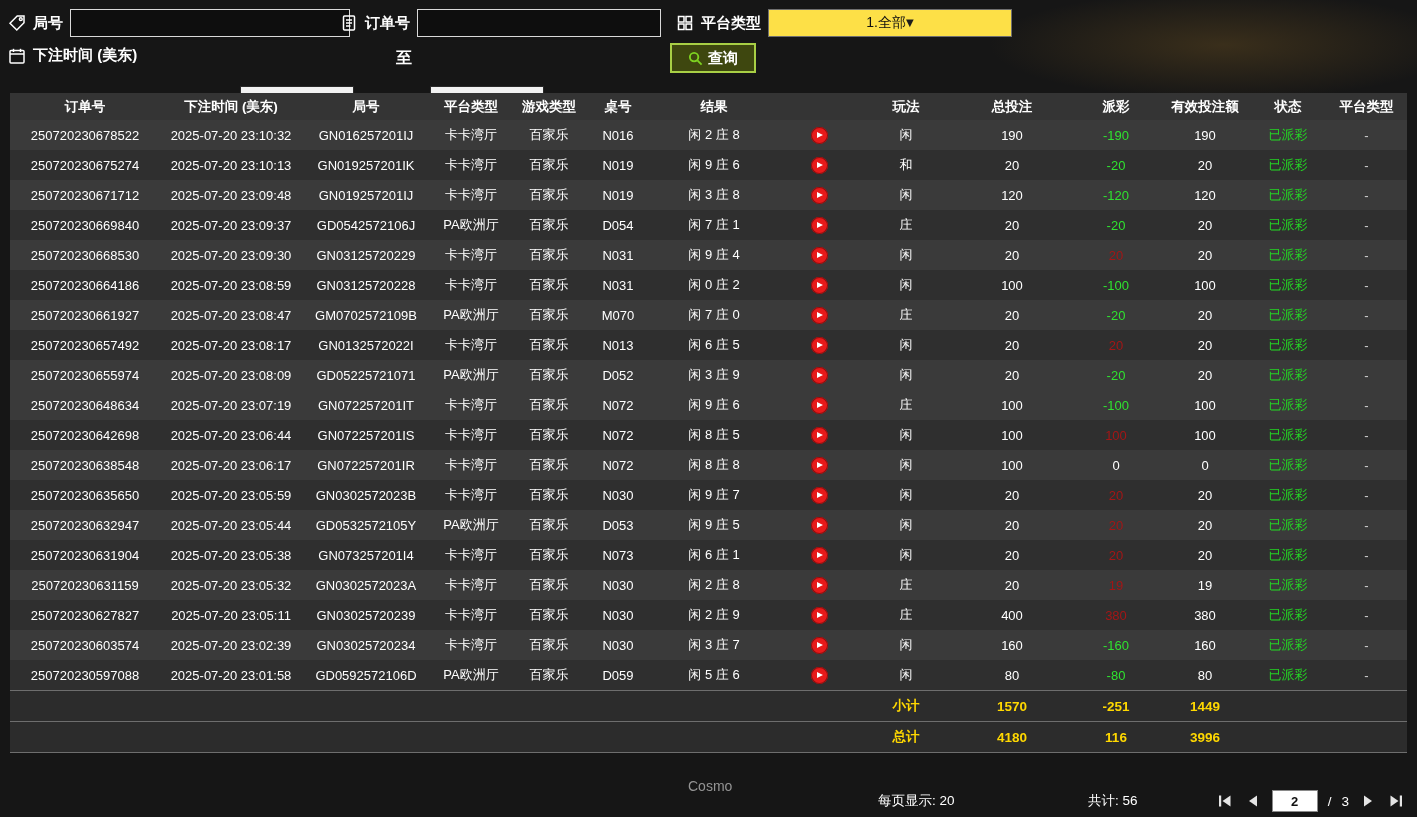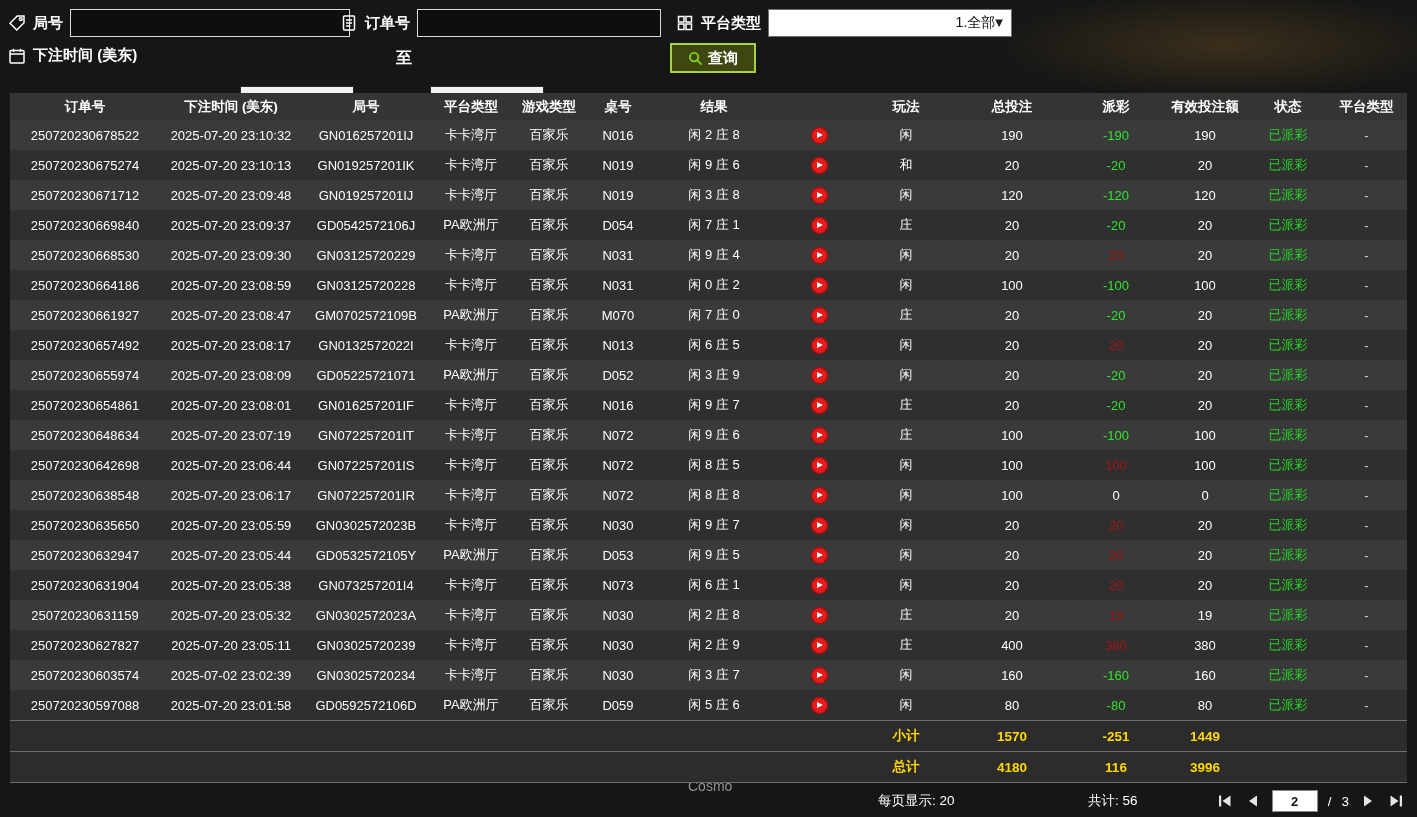--- a/index.html
+++ b/index.html
@@ -13,22 +13,22 @@
     font-size:30px;font-weight:bold;color:#3a3a3a;letter-spacing:5px;margin-top:40px;}
   .bg-brand{position:absolute;left:688px;top:778px;z-index:0;font-size:14px;color:#949494;}
 
   
   .topbar{position:absolute;left:0;top:0;width:100%;height:92px;z-index:2;}
   .group{position:absolute;display:flex;align-items:center;gap:7px;}
   .flabel{color:#fff;font-weight:bold;font-size:15px;white-space:nowrap;}
   .ficon{display:inline-flex;width:18px;height:18px;flex:0 0 auto;}
   .tinput{height:26px;background:#0e0e0e;border:1px solid #d9d9d9;color:#eee;font-size:13px;
     padding:0 6px;outline:none;font-family:inherit;}
-  .select{height:26px;background:#ffffff;border:1px solid #6f6f6f;color:#111;font-size:14px;
-    display:flex;align-items:center;justify-content:flex-end;padding:0 8px;cursor:pointer;}
+  .select{height:26px;background:#fde047;border:1px solid #6f6f6f;color:#111;font-size:14px;
+    display:flex;align-items:center;justify-content:center;padding:0 8px;cursor:pointer;}
   .arrow{font-family:"DejaVu Sans",sans-serif;font-size:10px;color:#1c1c1c;line-height:1;}
   .datebox{position:absolute;height:26px;background:#f2f2f2;color:#111;font-size:13px;font-weight:bold;
     display:flex;align-items:center;justify-content:center;gap:7px;cursor:pointer;border:1px solid #2a2a2a;margin-top:40px;}
   .to-label{position:absolute;left:396px;top:48px;color:#fff;font-weight:bold;font-size:16px;}
   .search-btn{position:absolute;left:670px;top:43px;height:30px;display:flex;align-items:center;gap:5px;
     padding:0 16px;background:#3e470f;border:2px solid #a8cf45;color:#fff;font-size:15px;font-weight:bold;cursor:pointer;}
 
   
   .table-wrap{position:absolute;left:10px;top:93px;width:1397px;z-index:2;}
   table{border-collapse:collapse;table-layout:fixed;width:1397px;color:#fff;}
@@ -356,40 +356,20 @@
         <span class="play-tri"></span>
       </span>
     </td>
     <td>闲</td>
     <td>20</td>
     <td class="payout-green">-20</td>
     <td>20</td>
     <td class="status-cell">已派彩</td>
     <td class="mode-cell">-</td>
   </tr>
-          <tr class="row even">
-    <td>250720230654861</td>
-    <td>2025-07-20 23:08:01</td>
-    <td>GN016257201IF</td>
-    <td>卡卡湾厅</td>
-    <td>百家乐</td>
-    <td>N016</td>
-    <td>闲 9 庄 7</td>
-    <td>
-      <span class="play-btn">
-        <span class="play-tri"></span>
-      </span>
-    </td>
-    <td>庄</td>
-    <td>20</td>
-    <td class="payout-green">-20</td>
-    <td>20</td>
-    <td class="status-cell">已派彩</td>
-    <td class="mode-cell">-</td>
-  </tr>
           <tr class="row odd">
     <td>250720230648634</td>
     <td>2025-07-20 23:07:19</td>
     <td>GN072257201IT</td>
     <td>卡卡湾厅</td>
     <td>百家乐</td>
     <td>N072</td>
     <td>闲 9 庄 6</td>
     <td>
       <span class="play-btn">
@@ -538,21 +518,21 @@
     </td>
     <td>庄</td>
     <td>400</td>
     <td class="payout-red">380</td>
     <td>380</td>
     <td class="status-cell">已派彩</td>
     <td class="mode-cell">-</td>
   </tr>
           <tr class="row odd">
     <td>250720230603574</td>
-    <td>2025-07-02 23:02:39</td>
+    <td>2025-07-20 23:02:39</td>
     <td>GN03025720234</td>
     <td>卡卡湾厅</td>
     <td>百家乐</td>
     <td>N030</td>
     <td>闲 3 庄 7</td>
     <td>
       <span class="play-btn">
         <span class="play-tri"></span>
       </span>
     </td>

